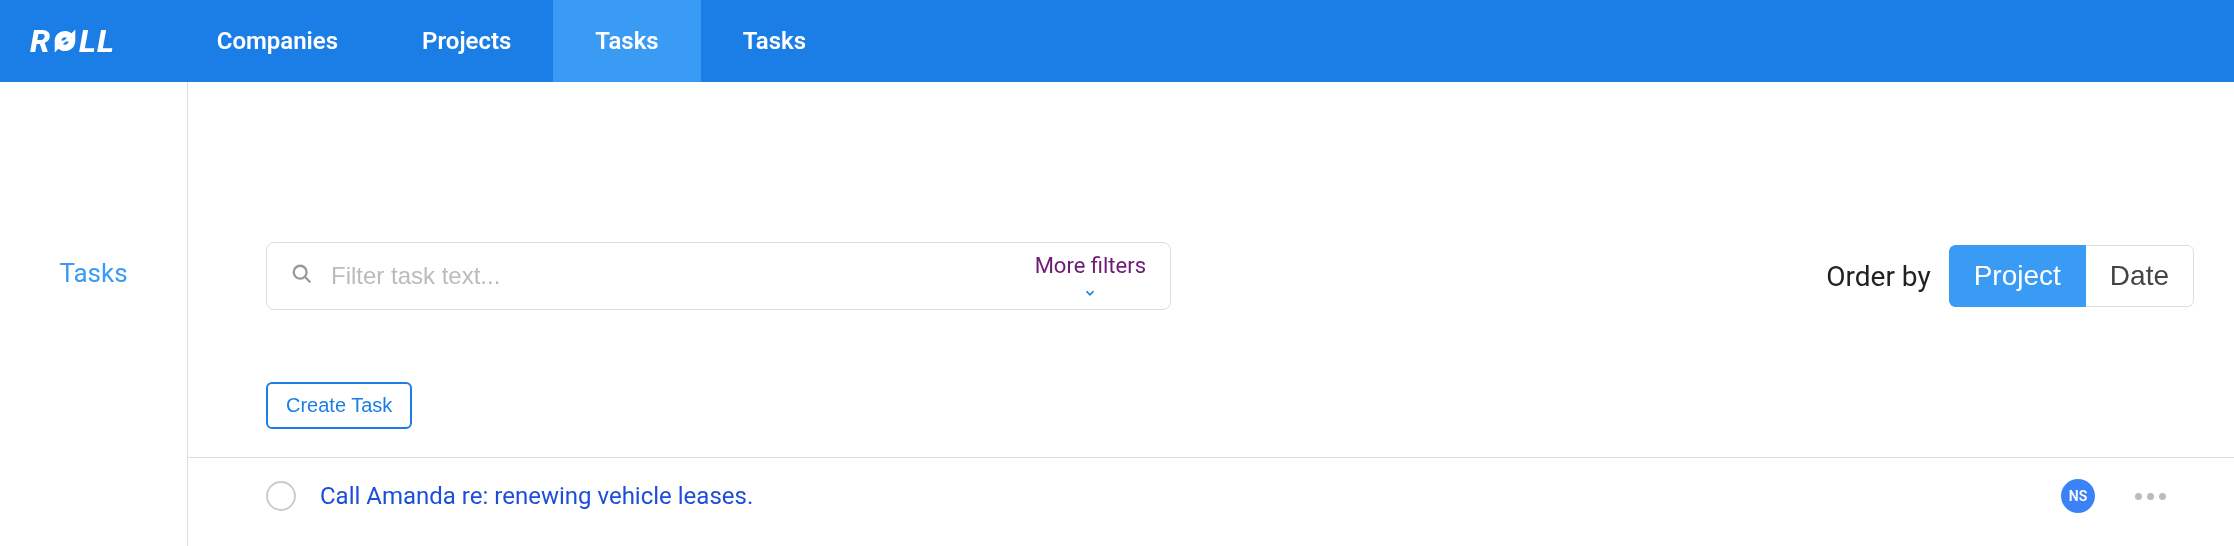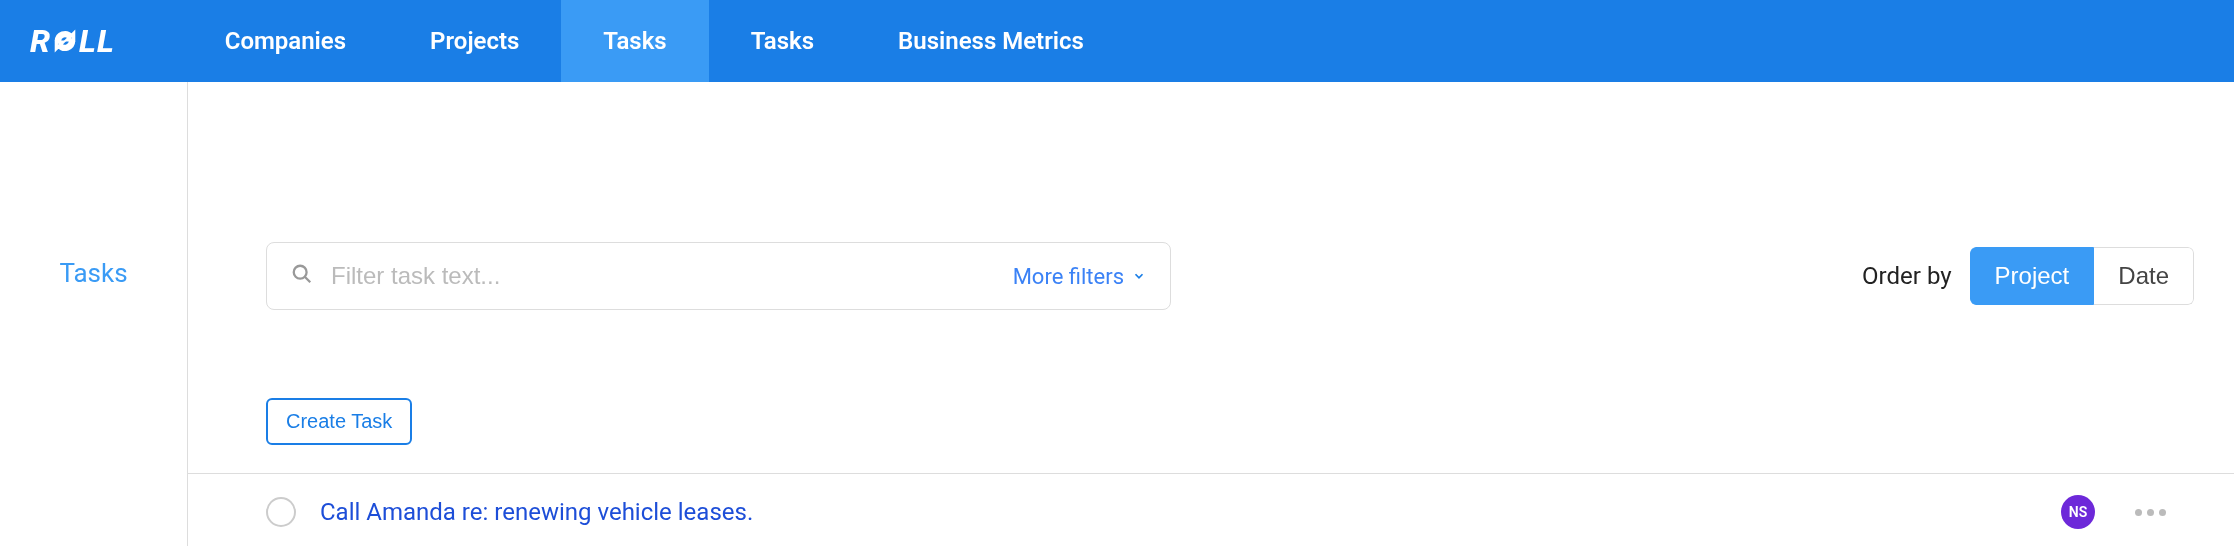--- a/index.html
+++ b/index.html
@@ -13,21 +13,20 @@
       width: 2234px;
       height: 546px;
       overflow: hidden;
     }
     .topbar {
       background: #1a7ee6;
       height: 82px;
       display: flex;
       align-items: center;
       padding-left: 30px;
-      gap: 8px;
     }
     .logo {
       color: #fff;
       font-weight: 800;
       font-size: 32px;
       font-style: italic;
       letter-spacing: 1px;
       margin-right: 60px;
       display: flex;
       align-items: center;
@@ -111,45 +110,46 @@
       border: none;
       outline: none;
       font-size: 24px;
       color: #333;
       background: transparent;
     }
     .filter-input::placeholder {
       color: #bbb;
     }
     .more-filters {
-      color: #3b82f6;
+      color: #701a75;
       font-size: 22px;
       font-weight: 400;
       cursor: pointer;
       display: flex;
       align-items: center;
       gap: 8px;
+      flex-direction: column;
     }
     .order-group {
       display: flex;
       align-items: center;
       gap: 18px;
     }
     .order-label {
-      font-size: 24px;
+      font-size: 28px;
       color: #222;
     }
     .order-buttons {
       display: flex;
       border-radius: 6px;
       overflow: hidden;
     }
     .order-btn {
       padding: 14px 24px;
-      font-size: 24px;
+      font-size: 28px;
       border: 1px solid #ddd;
       background: #fff;
       color: #444;
       cursor: pointer;
     }
     .order-btn.active {
       background: #3a9bf5;
       color: #fff;
       border-color: #3a9bf5;
     }
@@ -166,21 +166,20 @@
       display: inline-block;
       padding: 10px 18px;
       border: 2px solid #1a7ee6;
       border-radius: 6px;
       color: #1a7ee6;
       font-size: 20px;
       font-weight: 400;
       background: #fff;
       cursor: pointer;
       margin-bottom: 28px;
-      margin-top: 16px;
     }
     .divider {
       position: absolute;
       left: 0;
       right: 0;
       height: 1px;
       background: #ddd;
     }
     .task-row {
       display: flex;
@@ -209,21 +208,21 @@
     .task-right {
       display: flex;
       align-items: center;
       gap: 32px;
       padding-right: 20px;
     }
     .avatar {
       width: 34px;
       height: 34px;
       border-radius: 50%;
-      background: #6d28d9;
+      background: #3b82f6;
       color: #fff;
       display: flex;
       align-items: center;
       justify-content: center;
       font-size: 14px;
       font-weight: 600;
     }
     .more-icon {
       display: flex;
       gap: 5px;
@@ -249,21 +248,20 @@
             <path d="M20 12a8 8 0 0 1-14 5l-2 2v-6h6l-2 2a5 5 0 0 0 9-3"></path>
           </svg>
         </span>LL
     </span>
   </div>
   <div class="nav">
     <div class="nav-item">Companies</div>
     <div class="nav-item">Projects</div>
     <div class="nav-item active">Tasks</div>
     <div class="nav-item">Tasks</div>
-    <div class="nav-item">Business Metrics</div>
   </div>
 </div>
 
 <div class="content">
   <div class="sidebar">
     <div class="sidebar-title">Tasks</div>
   </div>
   <div class="main">
     <div class="filter-row">
       <div class="filter-box">

